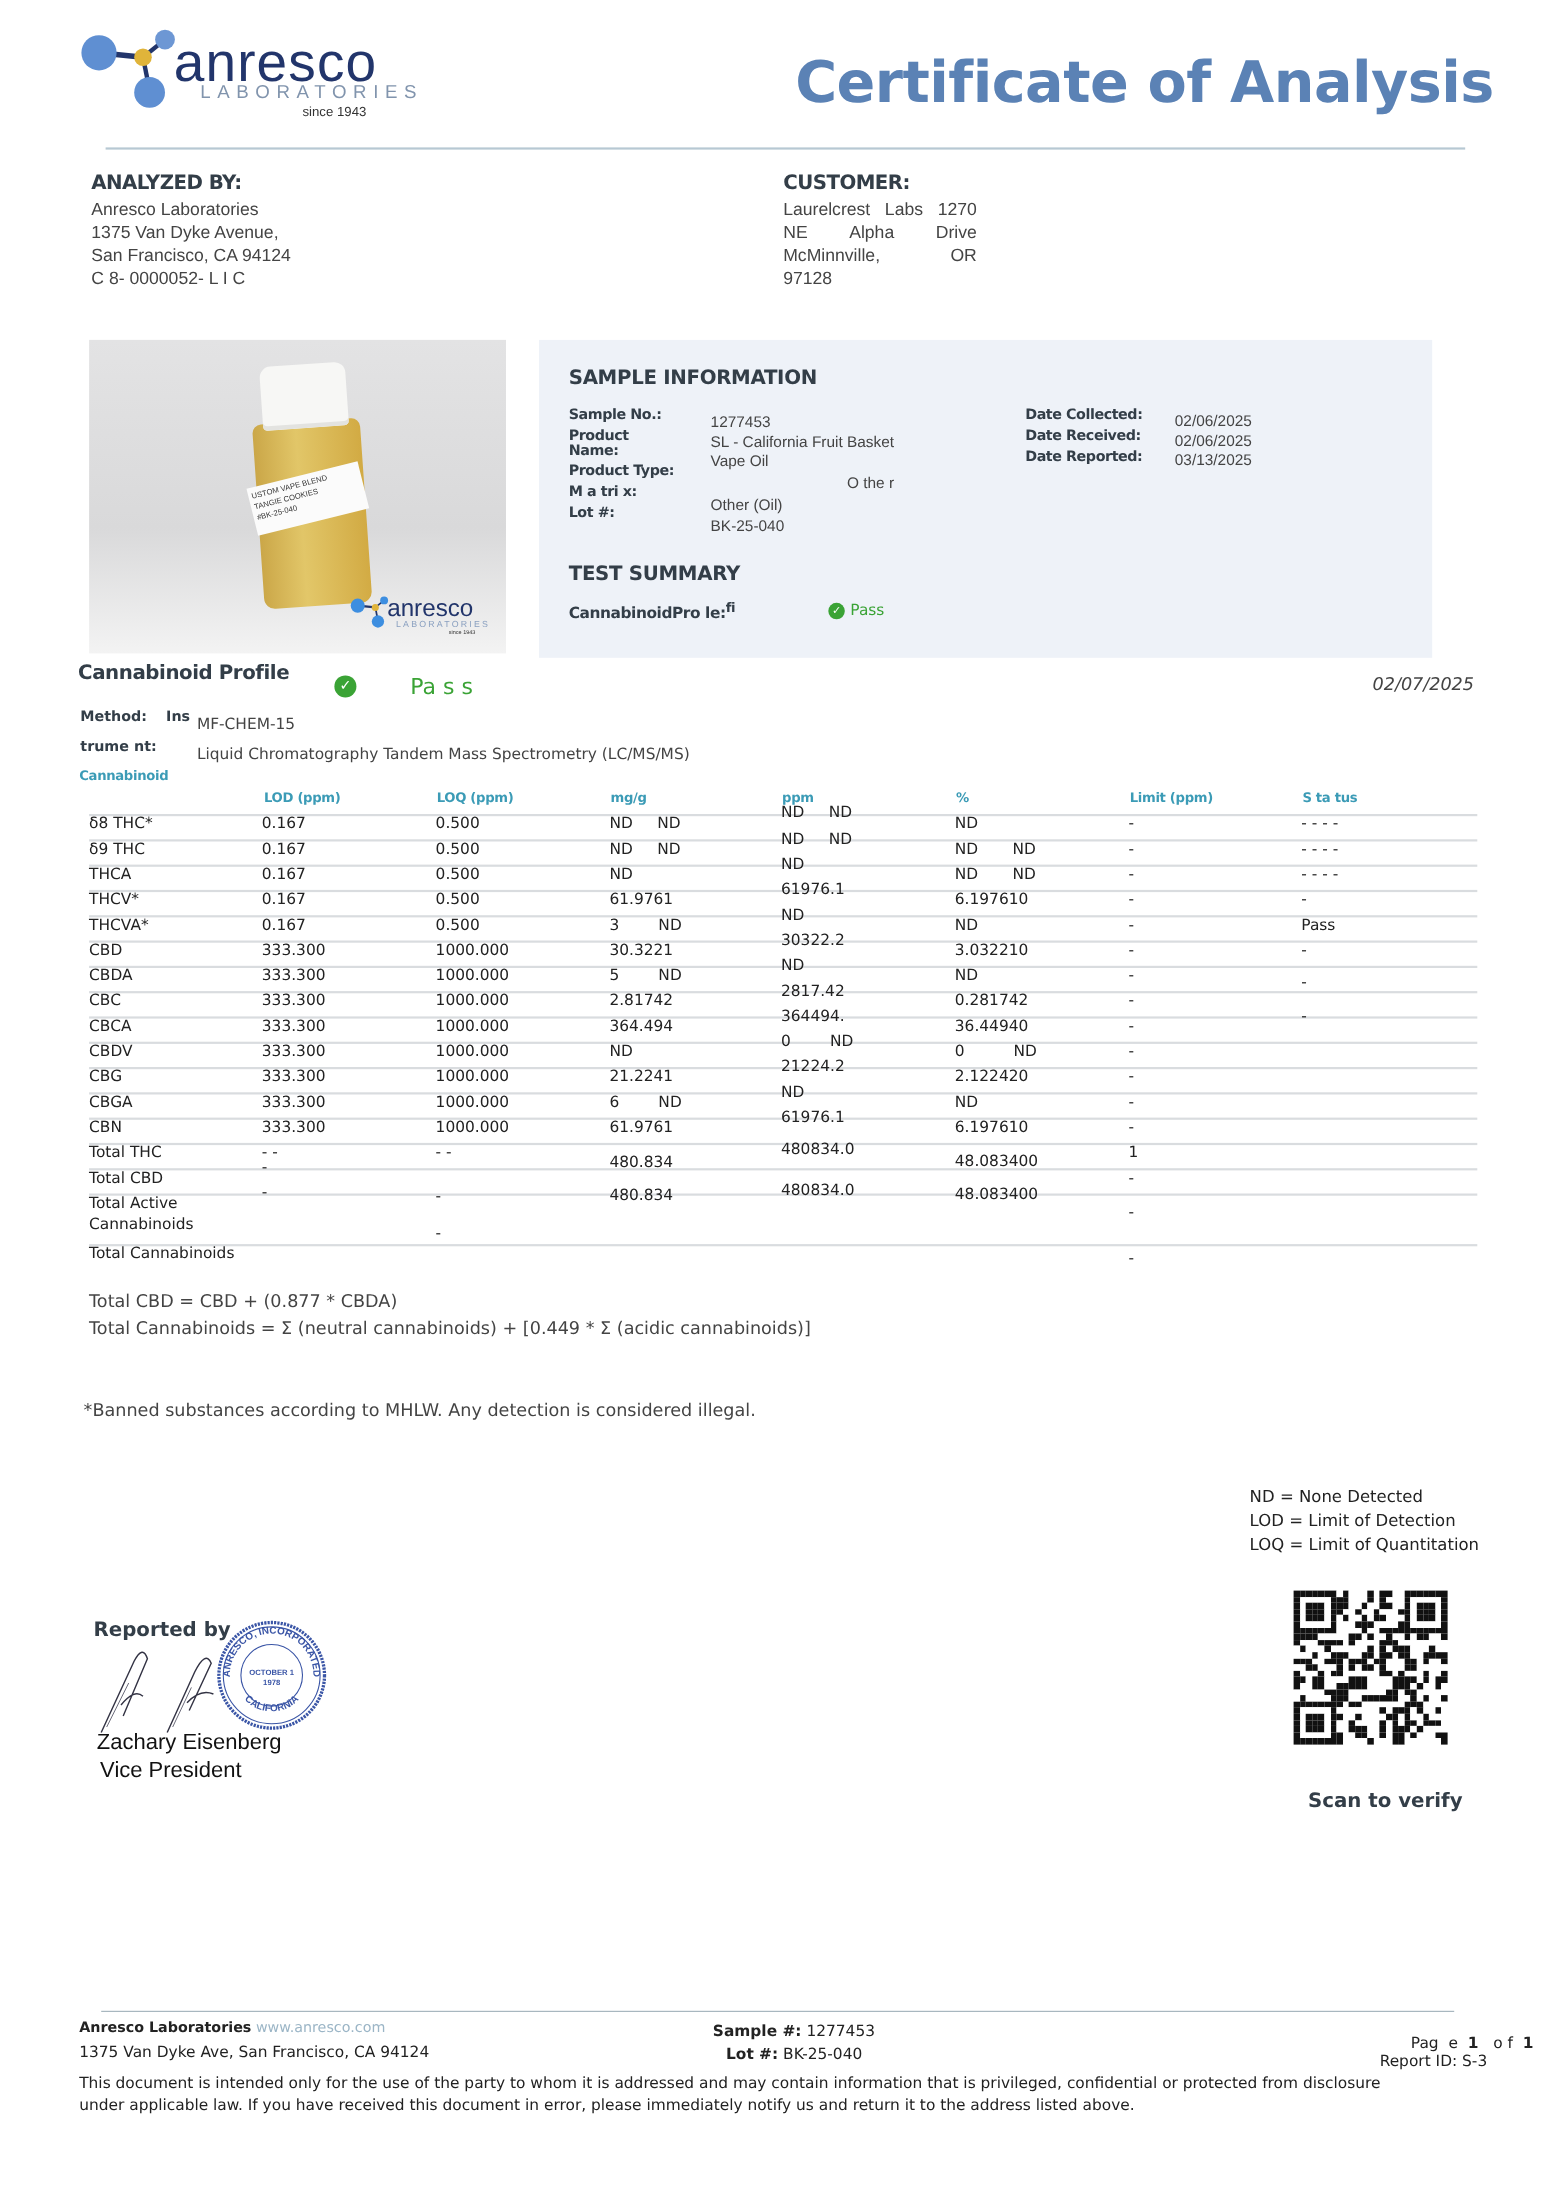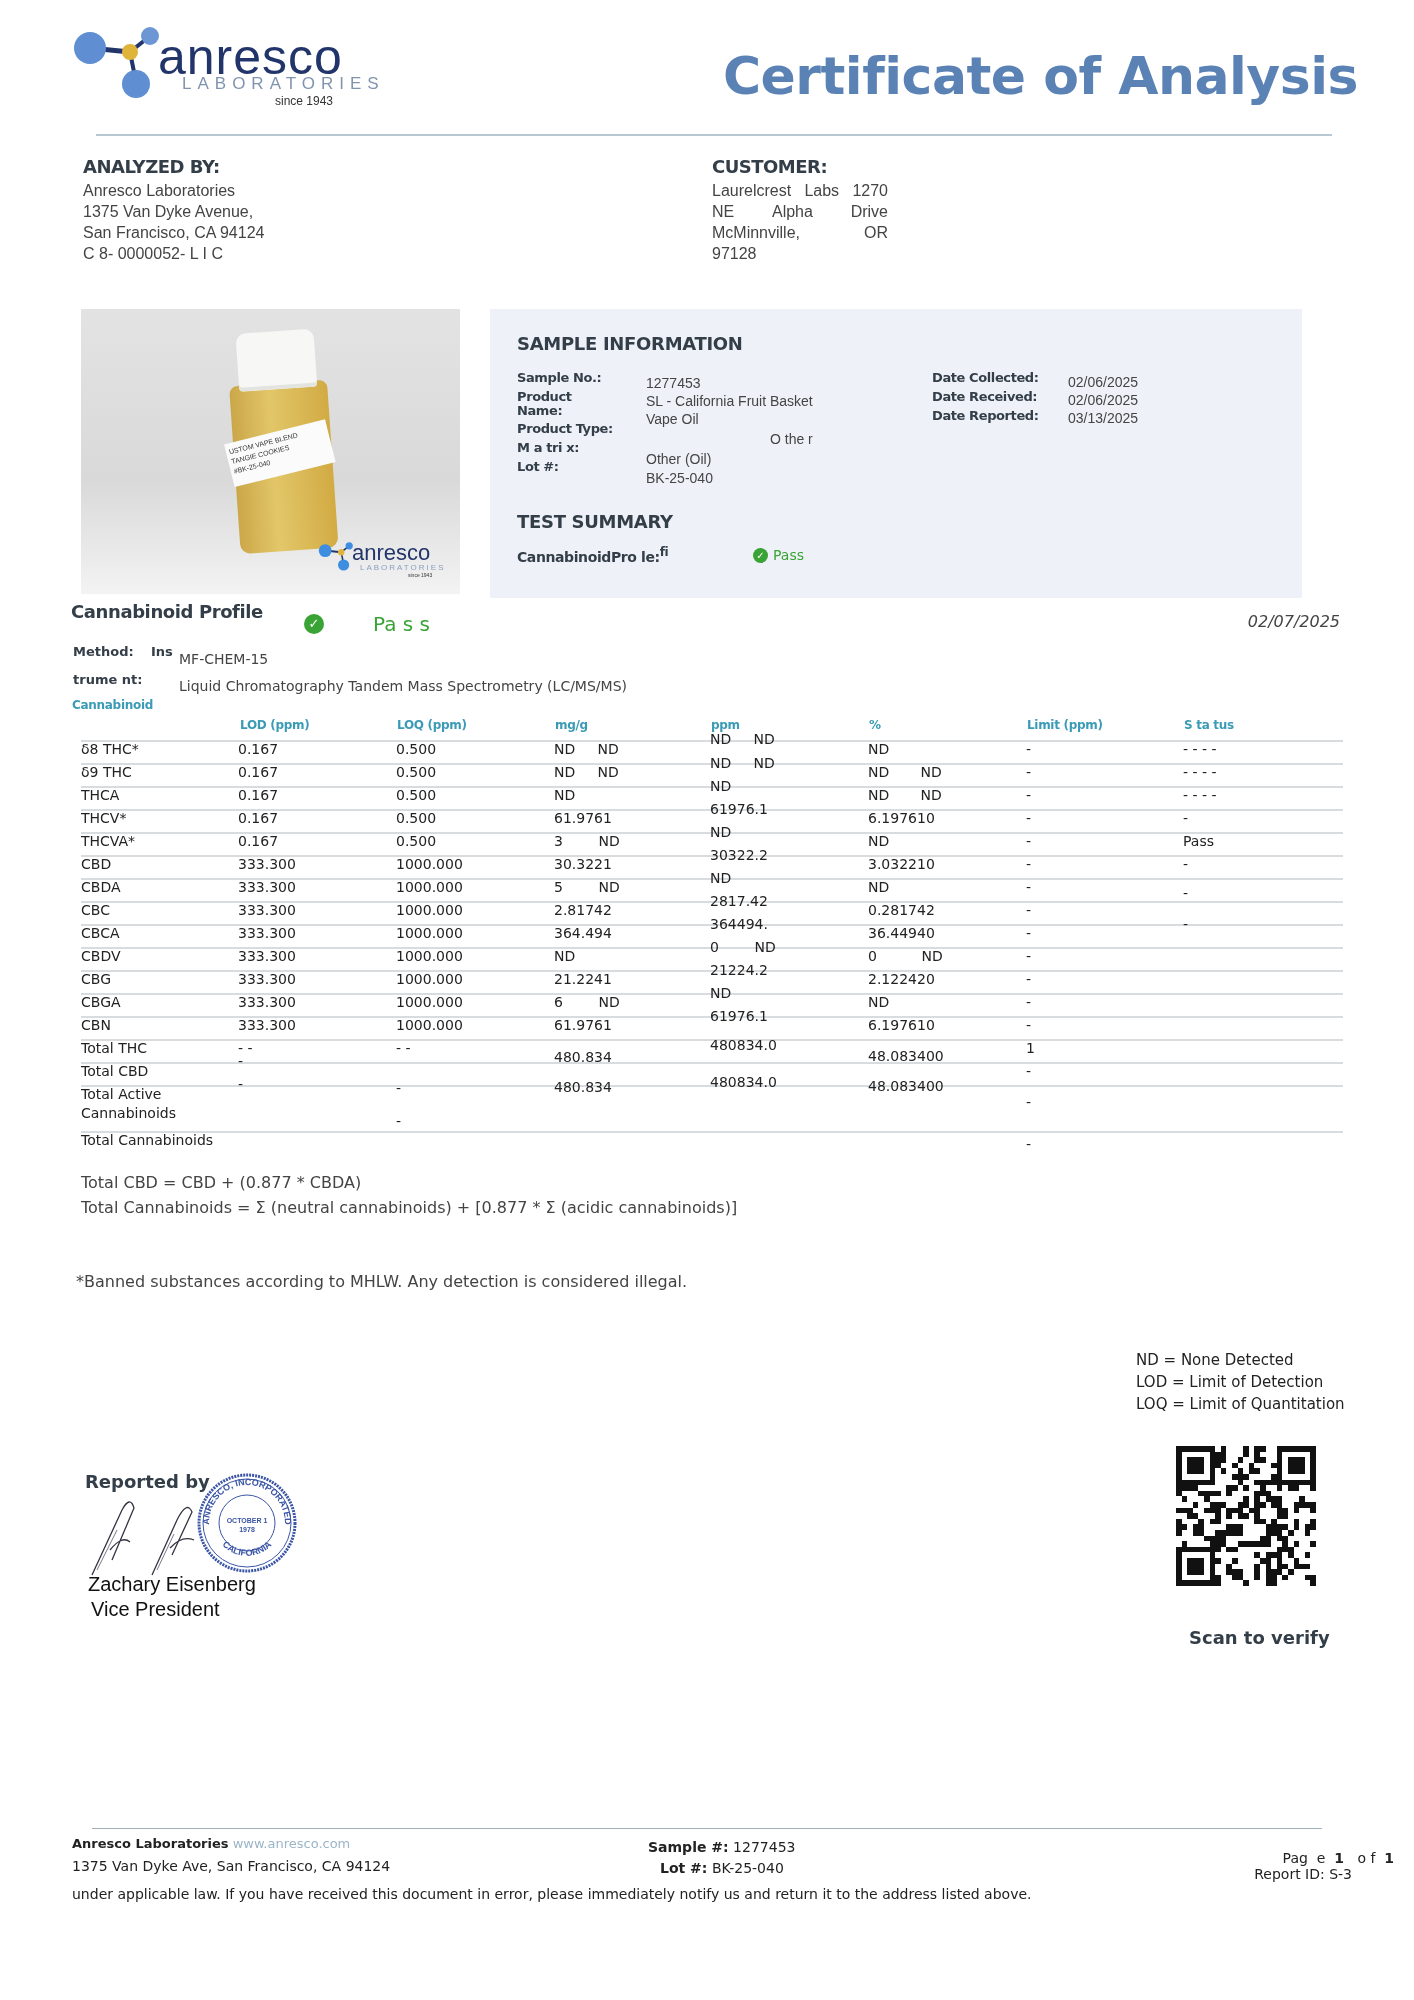--- a/index.html
+++ b/index.html
@@ -374,21 +374,21 @@
   </div>
   <div class="abs" style="left:81px; top:1132px; width:1260px; height:23px;">
     <span class="abs cell" style="left:0">Total Cannabinoids</span>
     <span class="abs cell" style="left:315px; top:-19px">-</span>
     <span class="abs cell" style="left:945px; top:4px">-</span>
   </div>
 </div>
 
 <div class="abs formula" style="left:81px; top:1170px;">
   <div>Total CBD = CBD + (0.877 * CBDA)</div>
-  <div>Total Cannabinoids = Σ (neutral cannabinoids) + [0.877 * Σ (acidic cannabinoids)]</div>
+  <div>Total Cannabinoids = Σ (neutral cannabinoids) + [0.449 * Σ (acidic cannabinoids)]</div>
 </div>
 <div class="abs formula" style="left:76px; top:1269px;">*Banned substances according to MHLW. Any detection is considered illegal.</div>
 
 <div class="abs legend" style="left:1136px; top:1349px;">
   <div>ND = None Detected</div>
   <div>LOD = Limit of Detection</div>
   <div>LOQ = Limit of Quantitation</div>
 </div>
 
 <div class="abs sig-label" style="left:85px; top:1432px;">Reported by</div>
@@ -1058,14 +1058,15 @@
   <b class="ft">Lot #:</b>
   <span>BK-25-040</span>
 </div>
 
 <div class="abs footer-txt" style="right:20px; top:1828px; white-space:pre;">
   <span>Pag  e</span>  <b class="ft">1</b>   <span>o f</span>  <b class="ft">1</b>
 </div>
 <div class="abs footer-txt" style="right:62px; top:1864px;">Report ID: S-3</div>
 
 <div class="abs footer-txt" style="left:72px; top:1884px; width:1300px;">
+  <div>This document is intended only for the use of the party to whom it is addressed and may contain information that is privileged, confidential or protected from disclosure</div>
   <div>under applicable law. If you have received this document in error, please immediately notify us and return it to the address listed above.</div>
 </div>
 
 </body></html>

